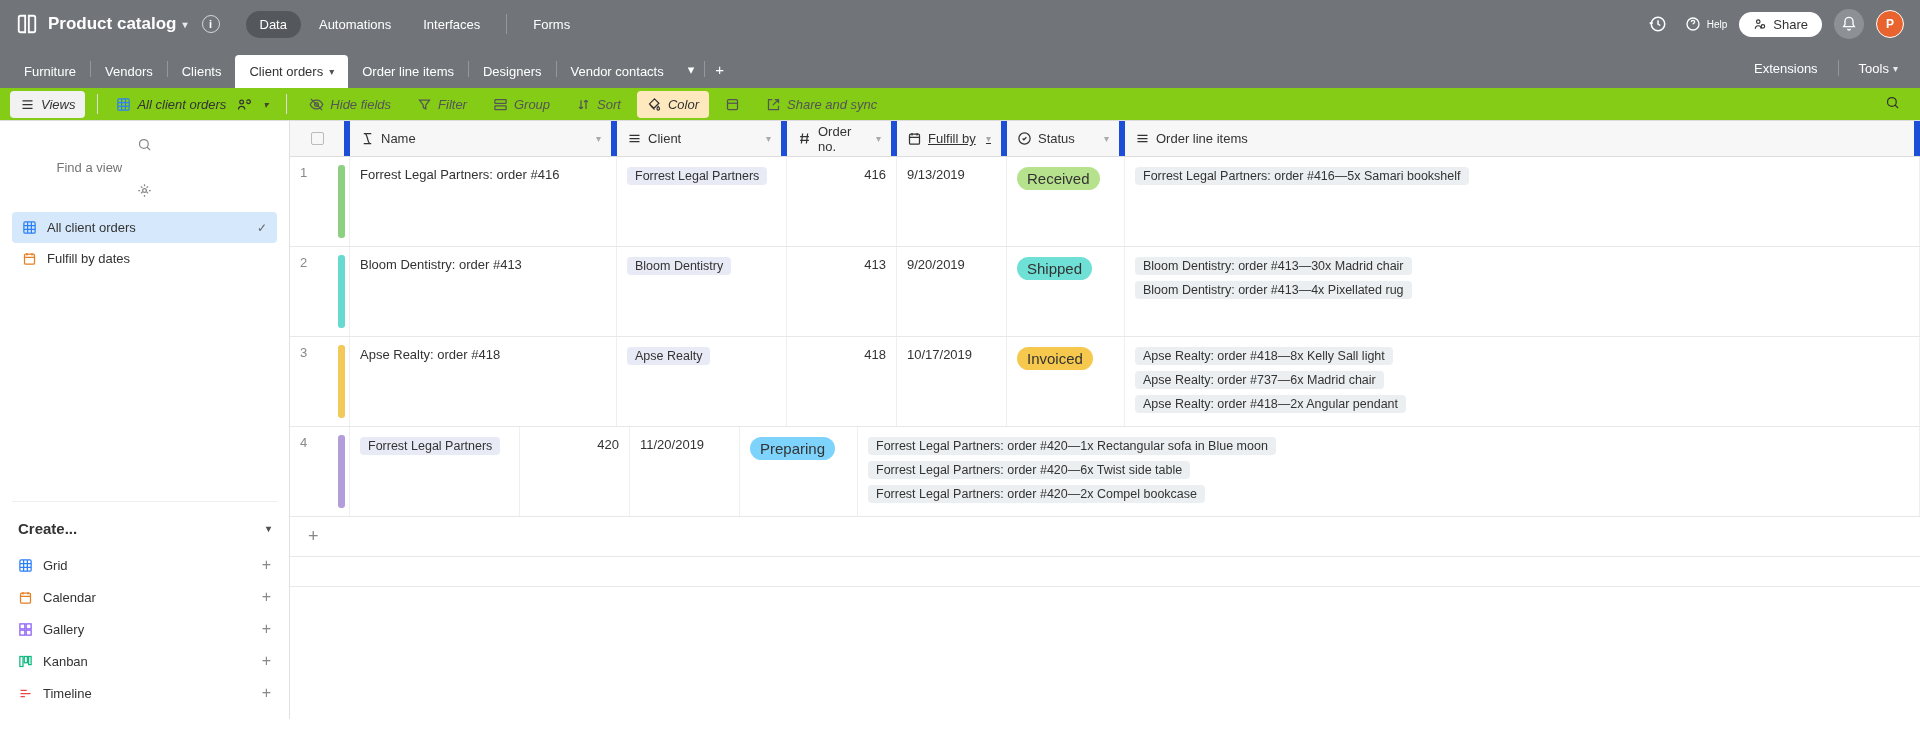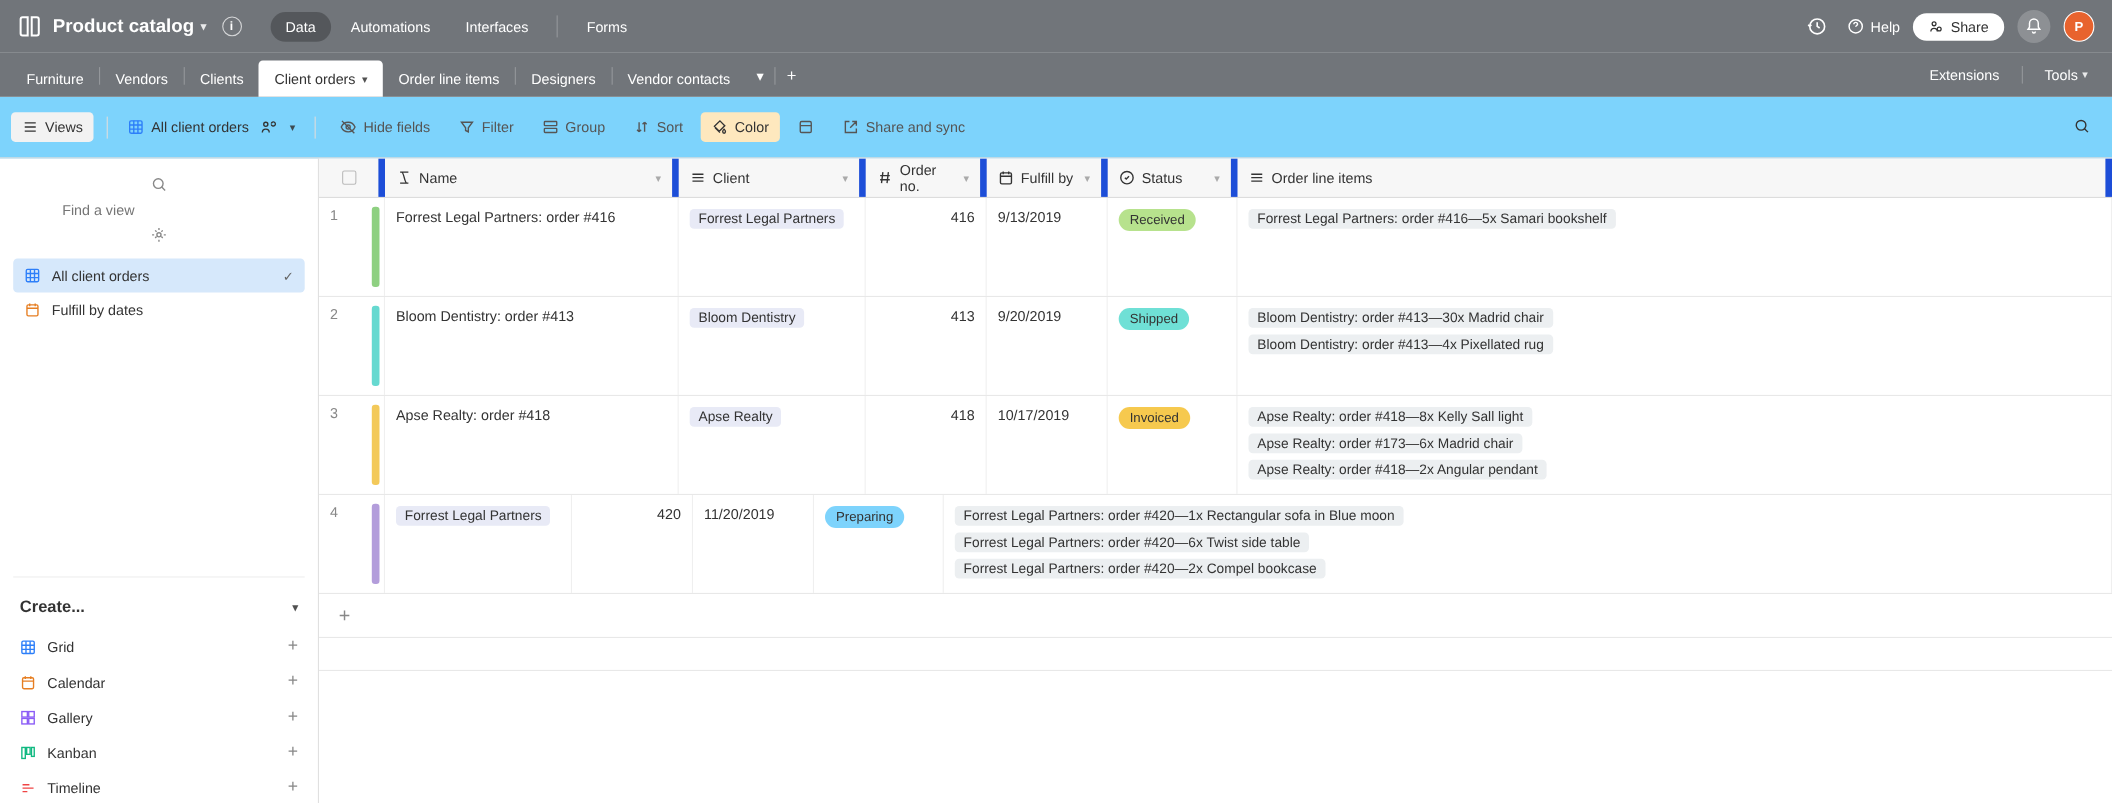--- a/index.html
+++ b/index.html
@@ -9,35 +9,35 @@
 .book-icon { width: 22px; height: 22px; display:flex; align-items:center; justify-content:center;}
 .base-title { font-size: 17px; font-weight: 600; display:flex; align-items:center; gap:6px;}
 .chev { font-size: 10px; opacity: 0.85; }
 .info-ic { width:18px; height:18px; border:1.5px solid rgba(255,255,255,0.7); border-radius:50%; display:flex; align-items:center; justify-content:center; font-size:11px; font-weight:600; margin-left:4px;}
 .top-tabs { display:flex; align-items:center; gap:4px; margin-left: 26px; }
 .top-tab { padding: 6px 14px; border-radius: 16px; font-size: 13px; cursor:pointer; }
 .top-tab.active { background: rgba(0,0,0,0.25); }
 .top-divider { width:1px; height:20px; background: rgba(255,255,255,0.25); margin: 0 8px; }
 .topbar-right { margin-left:auto; display:flex; align-items:center; gap:12px; }
 .top-icon-btn { width:30px; height:30px; display:flex; align-items:center; justify-content:center; cursor:pointer; color:#fff;}
-.help-link { display:flex; align-items:center; gap:6px; cursor:pointer; font-size:13px;}
+.help-link { display:flex; align-items:center; gap:6px; cursor:pointer; font-size:10px;}
 .share-btn { background:#fff; color:#333; padding: 5px 14px; border-radius:16px; display:flex; align-items:center; gap:6px; font-size:13px; cursor:pointer; font-weight:500;}
 .bell-btn { width:30px; height:30px; border-radius:50%; background:rgba(255,255,255,0.2); display:flex; align-items:center; justify-content:center; cursor:pointer;}
 .avatar { width:28px; height:28px; border-radius:50%; background:#e8632e; border:1.5px solid #fff; display:flex; align-items:center; justify-content:center; font-size:12px; font-weight:600; cursor:pointer;}
 
 .tablebar { background:#71757a; height:40px; display:flex; align-items:flex-end; padding:0 10px; color:#fff; position:relative;}
 .table-tab { padding: 9px 14px; font-size:13px; cursor:pointer; display:flex; align-items:center; gap:6px; position:relative;}
 .table-tab.active { background:#fff; color:#333; border-radius:4px 4px 0 0; font-weight:500;}
 .table-sep { width:1px; height:16px; background: rgba(255,255,255,0.25); align-self:center; margin-bottom:6px;}
 .table-more { align-self:center; margin-bottom:4px; padding:4px 10px; cursor:pointer;}
 .table-add { align-self:center; margin-bottom:4px; padding:4px 10px; cursor:pointer; font-size:15px;}
 .tablebar-right { position:absolute; right:12px; bottom:0; display:flex; align-items:center; height:40px; gap:10px;}
 .tbr-item { padding: 6px 10px; cursor:pointer; font-size:13px; display:flex; align-items:center; gap:4px;}
 
-.toolbar { height:56px; border-bottom:1px solid #ddd; display:flex; align-items:center; padding:0 10px; gap:6px; background:#7dd3fc;}
+.toolbar { height:33px; border-bottom:1px solid #ddd; display:flex; align-items:center; padding:0 10px; gap:6px; background:#84cc16;font-style:italic;}
 .views-btn { display:flex; align-items:center; gap:6px; padding:6px 10px; border-radius:4px; background:#f2f2f2; cursor:pointer; font-size:13px;}
 .tool-vsep { width:1px; height:20px; background:#ddd; margin:0 6px; }
 .view-switch { display:flex; align-items:center; gap:6px; padding:4px 6px; cursor:pointer; font-size:13px;}
 .grid-ic { width:16px; height:16px; color:#2d7ff9; }
 .tool-btn { display:flex; align-items:center; gap:6px; padding:6px 10px; border-radius:4px; cursor:pointer; font-size:13px; color:#555;}
 .tool-btn.color-active { background:#fee8be; color:#333;}
 .toolbar-right { margin-left:auto; padding:6px 10px; cursor:pointer;}
 
 .main { display:flex; height: calc(730px - 48px - 40px - 44px); }
 .sidebar { width:290px; border-right:1px solid #e0e0e0; display:flex; flex-direction:column; padding:10px 12px; }
@@ -50,38 +50,38 @@
 .create-section { margin-top:auto; border-top:1px solid #eee; padding-top:14px; }
 .create-header { display:flex; align-items:center; justify-content:space-between; padding:4px 6px 12px; font-weight:600; font-size:15px;}
 .create-list .create-item { display:flex; align-items:center; gap:10px; padding:7px 6px; cursor:pointer; font-size:13px;}
 .create-item .plus { margin-left:auto; color:#888; font-size:16px; }
 
 .grid-area { flex:1; overflow:auto; }
 .grid-header { display:flex; height:36px; background:#f7f7f7; border-bottom:1px solid #ddd; position:sticky; top:0;}
 .hcell { display:flex; align-items:center; padding:0 10px; border-right:6px solid #1d4ed8; font-size:13px; color:#333; gap:6px; position:relative;}
 .hcell .dd { margin-left:auto; color:#aaa; font-size:10px; cursor:pointer;}
 .col-idx { width:60px; justify-content:center; padding:0;}
-.col-name { width:267px; } .col-client { width:170px; } .col-ordno { width:110px; } .col-fulfill { width:110px; } .col-status { width:118px; } .col-items { flex:1; min-width:430px;}
+.col-name { width:267px; } .col-client { width:170px; } .col-ordno { width:110px; } .col-fulfill { width:110px;text-decoration:underline; } .col-status { width:118px; } .col-items { flex:1; min-width:430px;}
 .chk { width:13px; height:13px; border:1.5px solid #bbb; border-radius:2px; }
 
 .row { display:flex; border-bottom:1px solid #e8e8e8; min-height:90px; }
 .cell { padding:10px; border-right:1px solid #efefef; font-size:13px; }
 .idx-cell { width:60px; display:flex; color:#888; justify-content:flex-start; padding:8px 4px 8px 10px;}
 .idx-cell .color-bar { width:7px; border-radius:3px; margin-left:auto; align-self:stretch;}
 .name-cell { width:267px; }
 .client-cell { width:170px; }
 .ordno-cell { width:110px; text-align:right; }
 .fulfill-cell { width:110px; }
 .status-cell { width:118px; }
 .items-cell { flex:1; min-width:430px; display:flex; flex-direction:column; gap:6px; align-items:flex-start;}
 
 .chip { display:inline-block; padding:2px 8px; border-radius:4px; background:#e8eaf6; font-size:12.5px;}
 .chip-client { background:#e8eaf6; }
 .chip-line { background:#eceff1; }
-.status-pill { display:inline-block; padding:3px 10px; border-radius:12px; font-size:12px;}
+.status-pill { display:inline-block; padding:3px 10px; border-radius:12px; font-size:15px;}
 .add-row { height:40px; display:flex; align-items:center; padding-left:18px; color:#888; font-size:18px; cursor:pointer; border-bottom:1px solid #e8e8e8;}
 
 .svg-ic { width:15px; height:15px; flex-shrink:0; }
 </style>
 </head>
 <body>
 
 <div class="topbar">
   <div class="topbar-left">
     <span class="book-icon">
@@ -406,21 +406,21 @@
             <span>3</span>
             <div class="color-bar" style="background:#f3c95a;"></div>
           </div>
           <div class="cell name-cell">Apse Realty: order #418</div>
           <div class="cell client-cell"><span class="chip chip-client">Apse Realty</span></div>
           <div class="cell ordno-cell">418</div>
           <div class="cell fulfill-cell">10/17/2019</div>
           <div class="cell status-cell"><span class="status-pill" style="background:#f6c94e;">Invoiced</span></div>
           <div class="cell items-cell">
             <span class="chip chip-line">Apse Realty: order #418—8x Kelly Sall light</span>
-            <span class="chip chip-line">Apse Realty: order #173—6x Madrid chair</span>
+            <span class="chip chip-line">Apse Realty: order #737—6x Madrid chair</span>
             <span class="chip chip-line">Apse Realty: order #418—2x Angular pendant</span>
           </div>
         </div>
         <div class="row">
           <div class="cell idx-cell">
             <span>4</span>
             <div class="color-bar" style="background:#b39ddb;"></div>
           </div>
           <div class="cell client-cell"><span class="chip chip-client">Forrest Legal Partners</span></div>
           <div class="cell ordno-cell">420</div>

